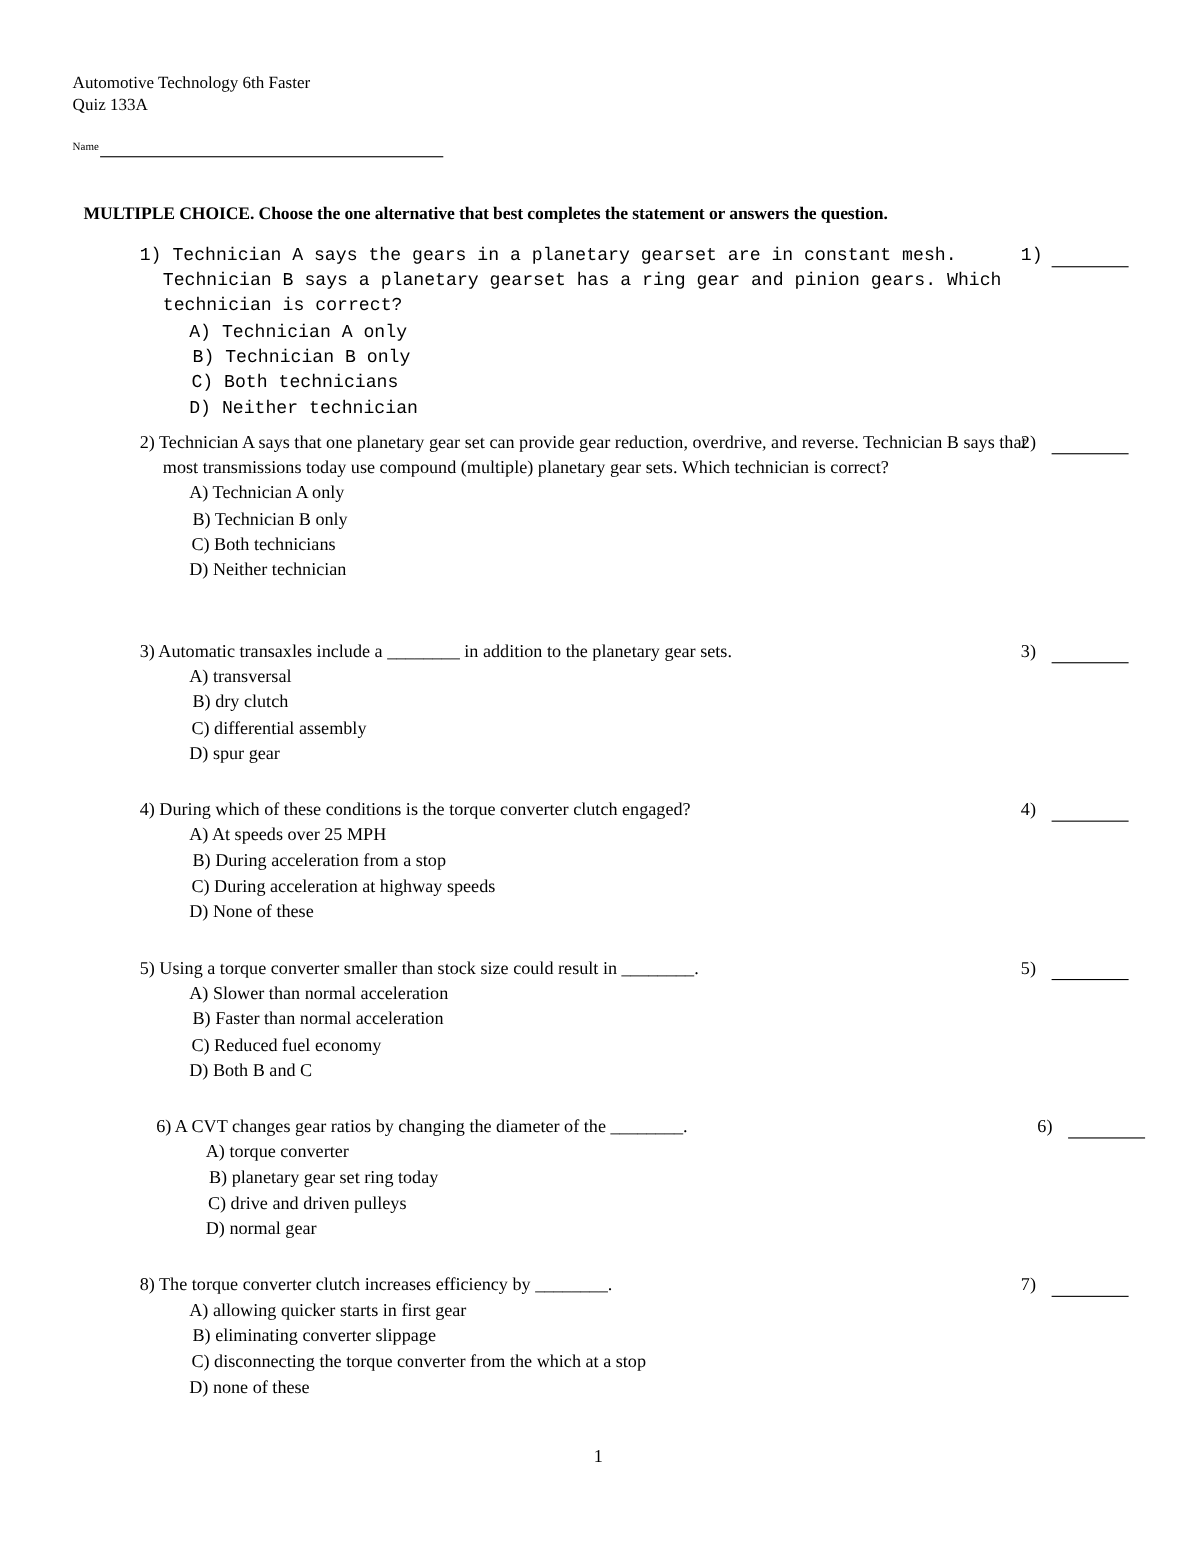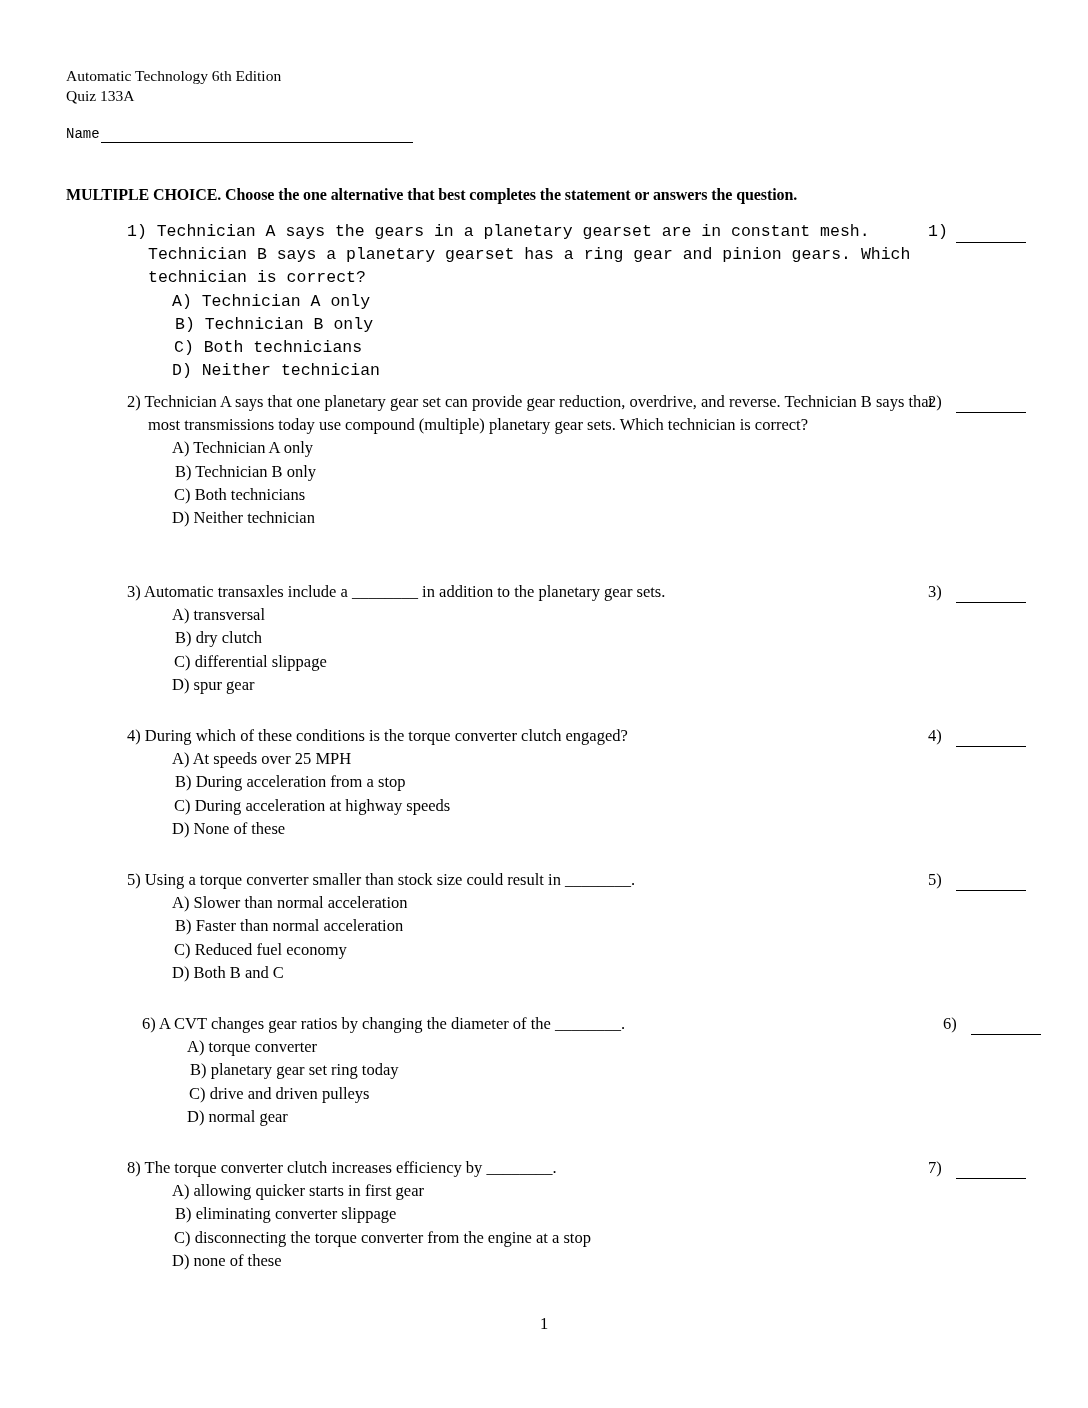--- a/index.html
+++ b/index.html
@@ -25,36 +25,35 @@
       position: absolute;
       left: 66px;
       font-size: 15.5px;
       line-height: 18px;
       white-space: nowrap;
     }
     .name-row {
       position: absolute;
       left: 66px;
       top: 125px;
-      font-size: 14px;
+      font-size: 10px;
       line-height: 18px;
       display: flex;
       align-items: flex-end;
-      font-family: Liberation Mono, monospace;
     }
     .name-line {
       display: inline-block;
       width: 312px;
       border-bottom: 1px solid #000;
       height: 17px;
       margin-left: 1px;
     }
     .instructions {
       position: absolute;
-      left: 66px;
+      left: 76px;
       top: 186px;
       font-size: 16px;
       font-weight: bold;
       white-space: nowrap;
       letter-spacing: -0.1px;
     }
     .question {
       position: absolute;
       left: 127px;
       width: 960px;
@@ -99,21 +98,21 @@
       top: 1314px;
       text-align: center;
       font-size: 16.5px;
     }
   </style>
 </head>
 <body>
 
 <div class="page">
 
-  <div class="hdr-line" style="top:67px;">Automatic Technology 6th Edition</div>
+  <div class="hdr-line" style="top:67px;">Automotive Technology 6th Faster</div>
   <div class="hdr-line" style="top:87px;">Quiz 133A</div>
 
   <div class="name-row">
     <span>Name</span>
     <span class="name-line"></span>
   </div>
 
   <div class="instructions">MULTIPLE CHOICE.  Choose the one alternative that best completes the statement or answers the question.</div>
 
   <div class="question" style="top:220px;font-family:Liberation Mono, monospace;">
@@ -142,21 +141,21 @@
       <span class="answer-num">2)</span>
       <span class="answer-line"></span>
     </div>
   </div>
 
   <div class="question" style="top:580px;">
     <div class="q-stem">3) Automatic transaxles include a ________ in addition to the planetary gear sets.</div>
     <div class="q-options">
       <div class="q-option">A) transversal</div>
       <div class="q-option indent-b">B) dry clutch</div>
-      <div class="q-option indent-c">C) differential slippage</div>
+      <div class="q-option indent-c">C) differential assembly</div>
       <div class="q-option">D) spur gear</div>
     </div>
     <div class="answer-slot">
       <span class="answer-num">3)</span>
       <span class="answer-line"></span>
     </div>
   </div>
 
   <div class="question" style="top:724px;">
     <div class="q-stem">4) During which of these conditions is the torque converter clutch engaged?</div>
@@ -198,21 +197,21 @@
       <span class="answer-num">6)</span>
       <span class="answer-line"></span>
     </div>
   </div>
 
   <div class="question" style="top:1156px;">
     <div class="q-stem">8) The torque converter clutch increases efficiency by ________.</div>
     <div class="q-options">
       <div class="q-option">A) allowing quicker starts in first gear</div>
       <div class="q-option indent-b">B) eliminating converter slippage</div>
-      <div class="q-option indent-c">C) disconnecting the torque converter from the engine at a stop</div>
+      <div class="q-option indent-c">C) disconnecting the torque converter from the which at a stop</div>
       <div class="q-option">D) none of these</div>
     </div>
     <div class="answer-slot">
       <span class="answer-num">7)</span>
       <span class="answer-line"></span>
     </div>
   </div>
 
   <div class="page-number">1</div>
 

